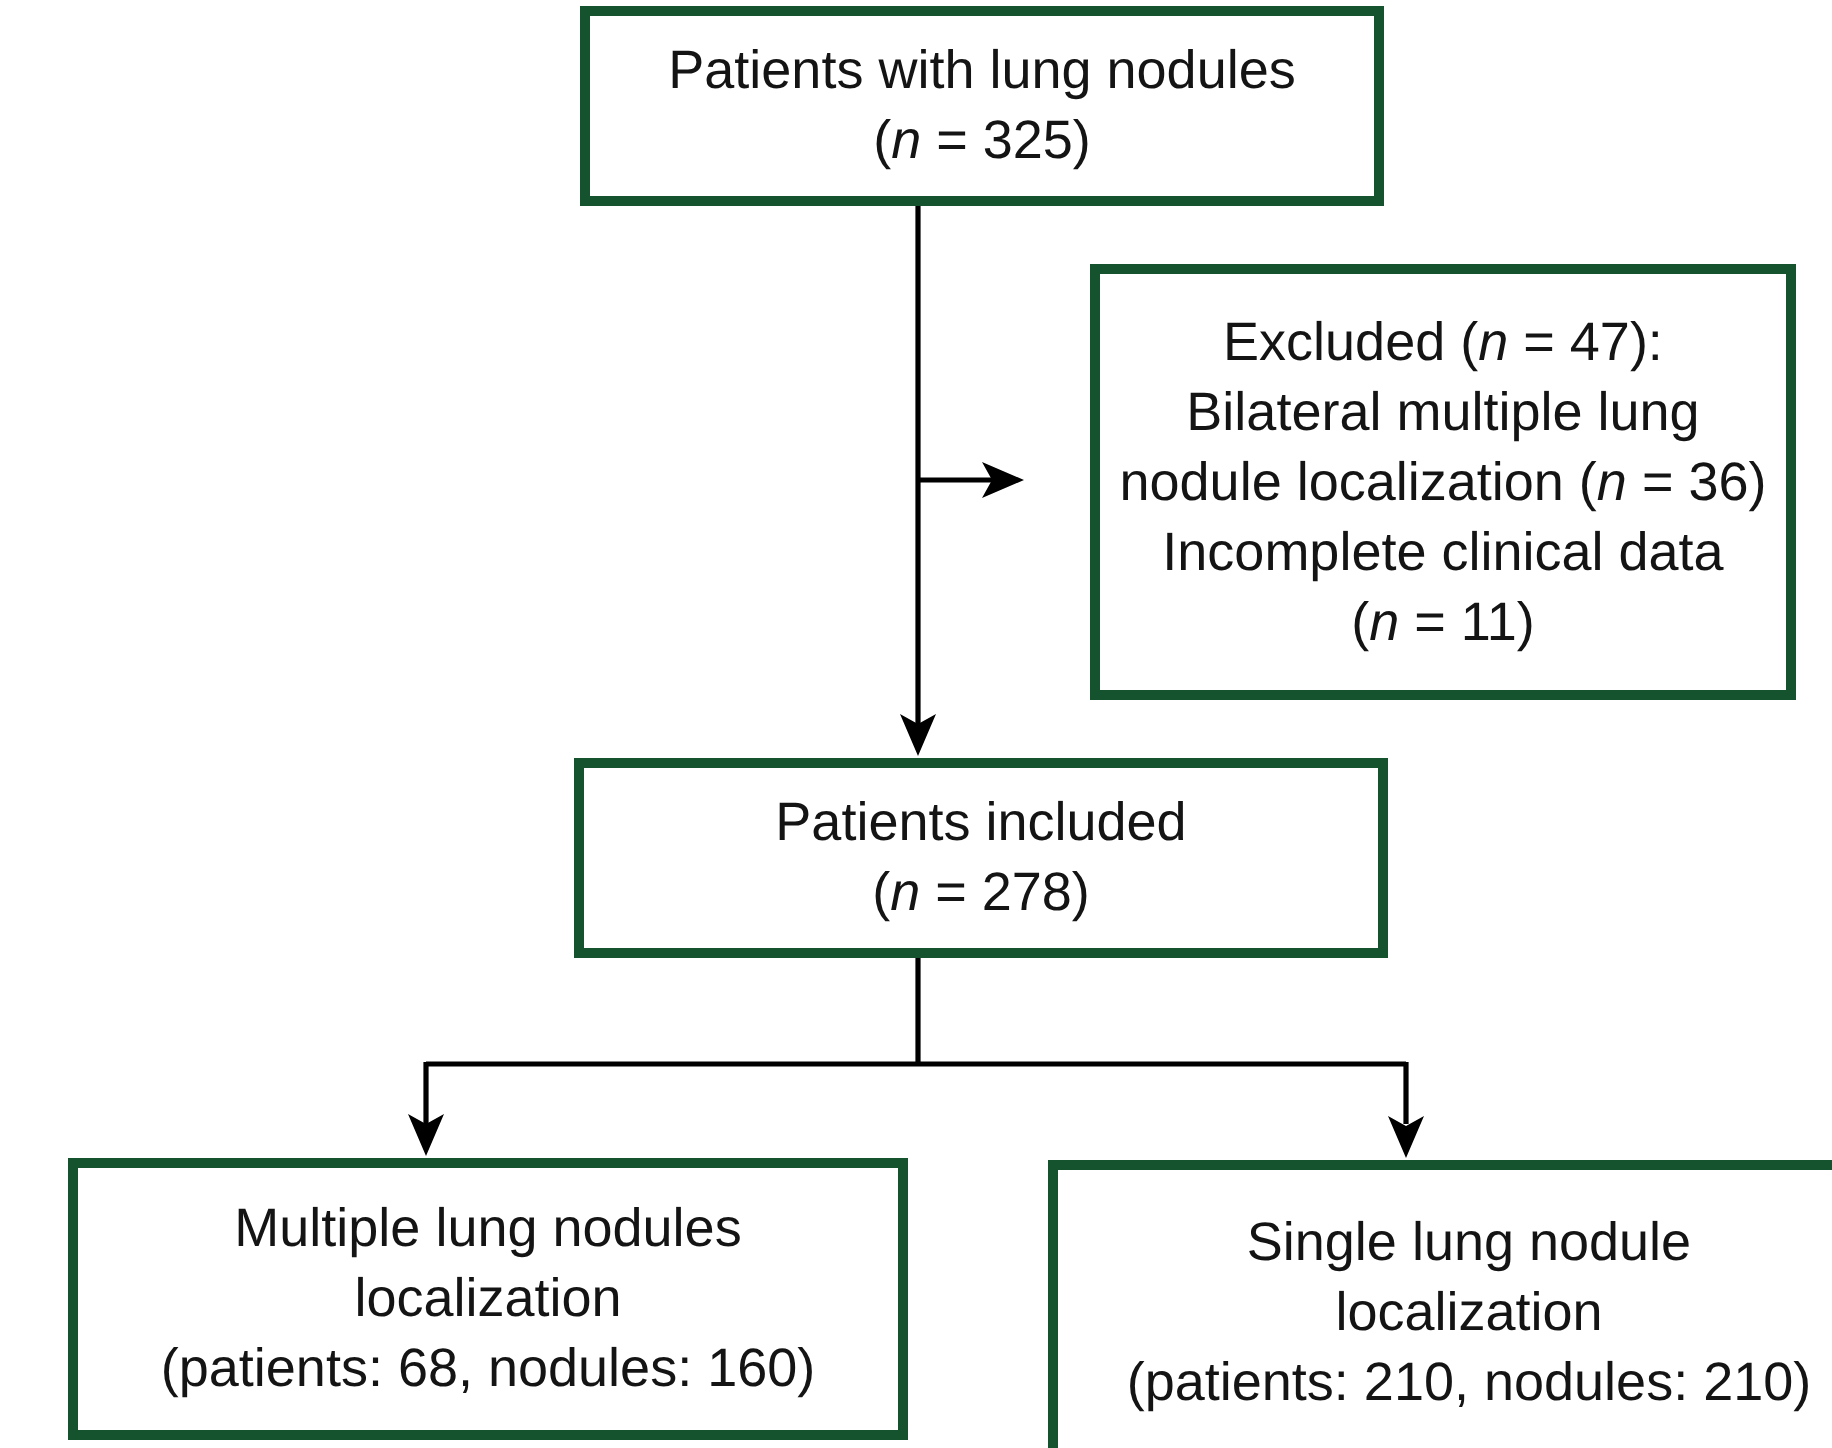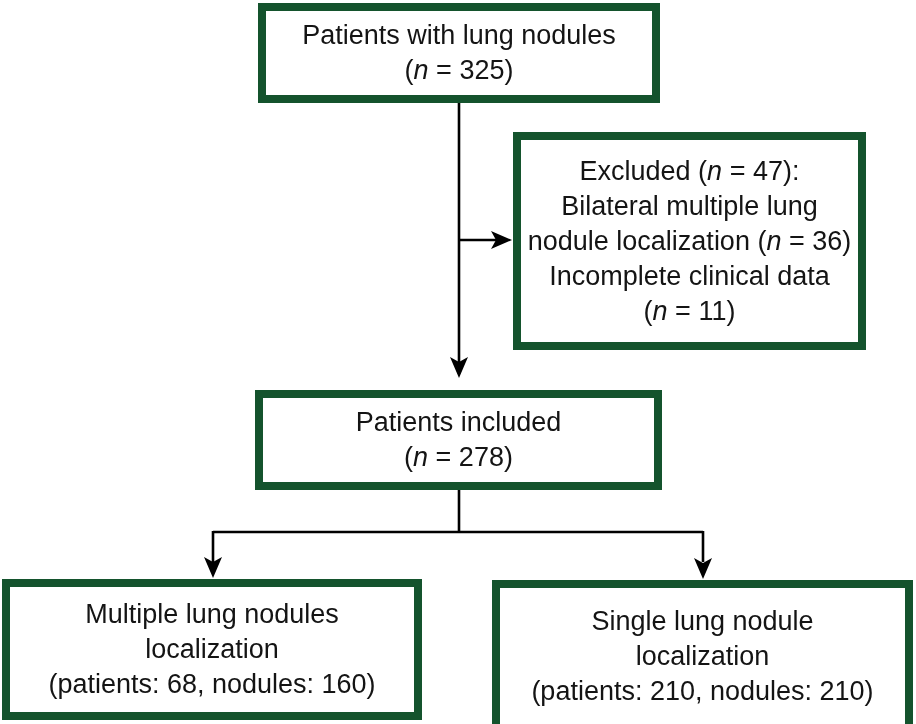--- a/index.html
+++ b/index.html
@@ -26,40 +26,41 @@
     stroke: #000000;
     stroke-width: 2.6;
   }
   .connectors polygon {
     fill: #000000;
     stroke: none;
   }
   .fc-box {
     position: absolute;
     box-sizing: border-box;
-    border: 8px solid #14532d;
+    border: 5px solid #14532d;
     background: #ffffff;
     display: flex;
     align-items: center;
     justify-content: center;
     text-align: center;
+    margin-left: 32px;
   }
   .fc-text {
     font-size: 27px;
     line-height: 35px;
     color: #141414;
     padding: 0 4px;
   }
   .fc-text i {
     font-style: italic;
   }
   
   .box-top      { left: 258px; top: 3px;   width: 402px; height: 100px; }
   .box-excluded { left: 513px; top: 132px; width: 353px; height: 218px; }
-  .box-included { left: 255px; top: 390px; width: 407px; height: 100px; }
+  .box-included { left: 255px; top: 379px; width: 407px; height: 100px; }
   .box-multiple { left: 2px;   top: 579px; width: 420px; height: 141px; align-items: center; }
   .box-single   { left: 492px; top: 580px; width: 421px; height: 152px; }
 </style>
 </head>
 <body>
 
 <div class="stage">
 
   <svg class="connectors" viewBox="0 0 916 724" xmlns="http://www.w3.org/2000/svg">
 

